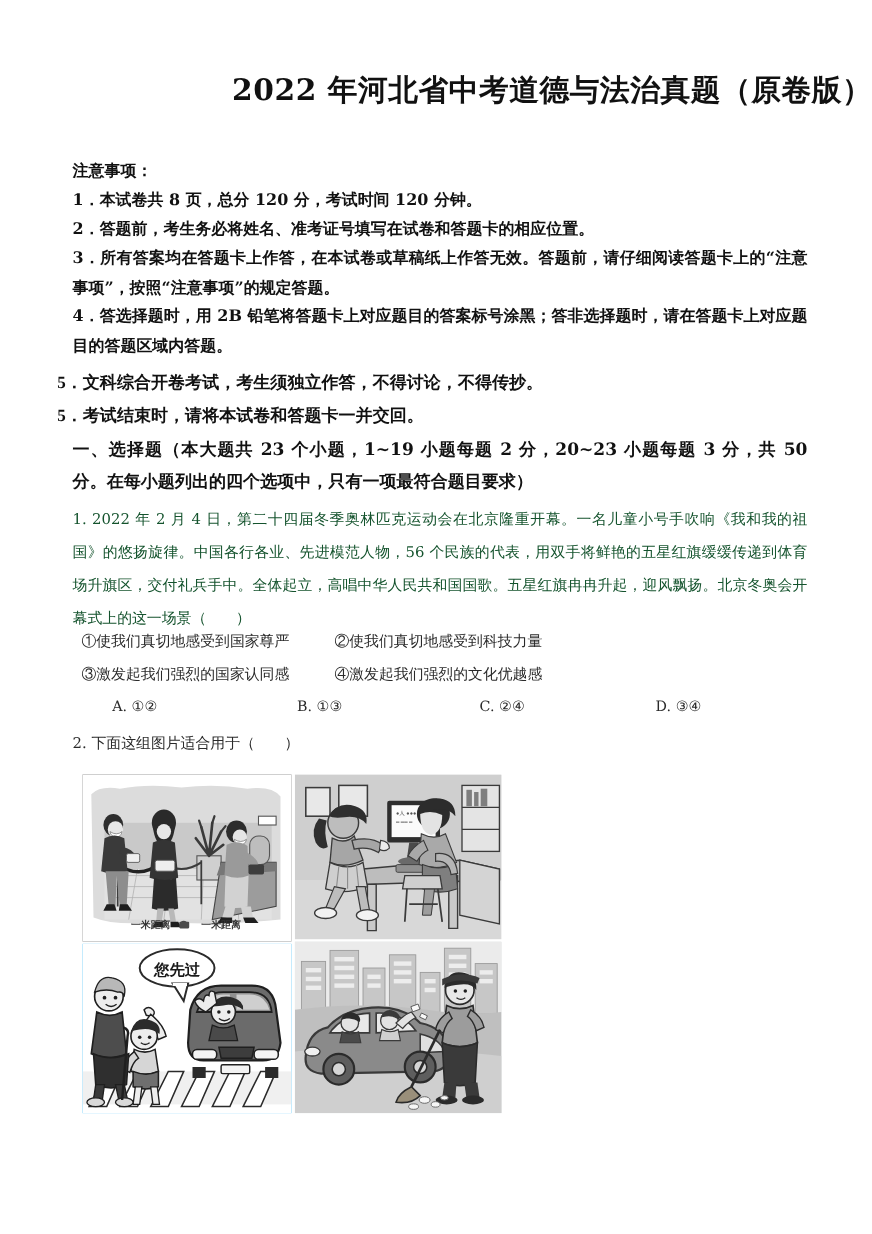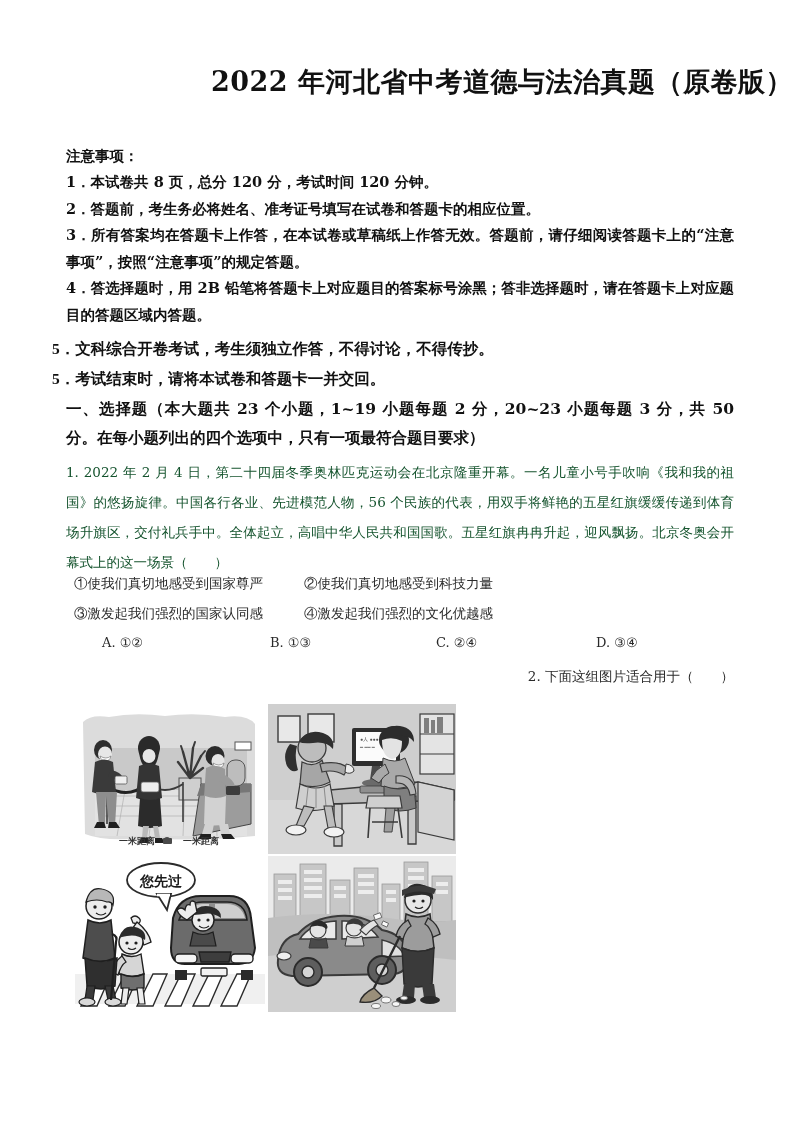--- a/index.html
+++ b/index.html
@@ -129,21 +129,20 @@
 
   
   .q2 {
     position: absolute;
     left: 66px;
     top: 662px;
     width: 668px;
     font-size: 13.5px;
     line-height: 28px;
     color: #2a2a2a;
-    text-align: right;
   }
 
   
   .figure-block {
     position: absolute;
     left: 75px;
     top: 704px;
     width: 381px;
     height: 308px;
   }

